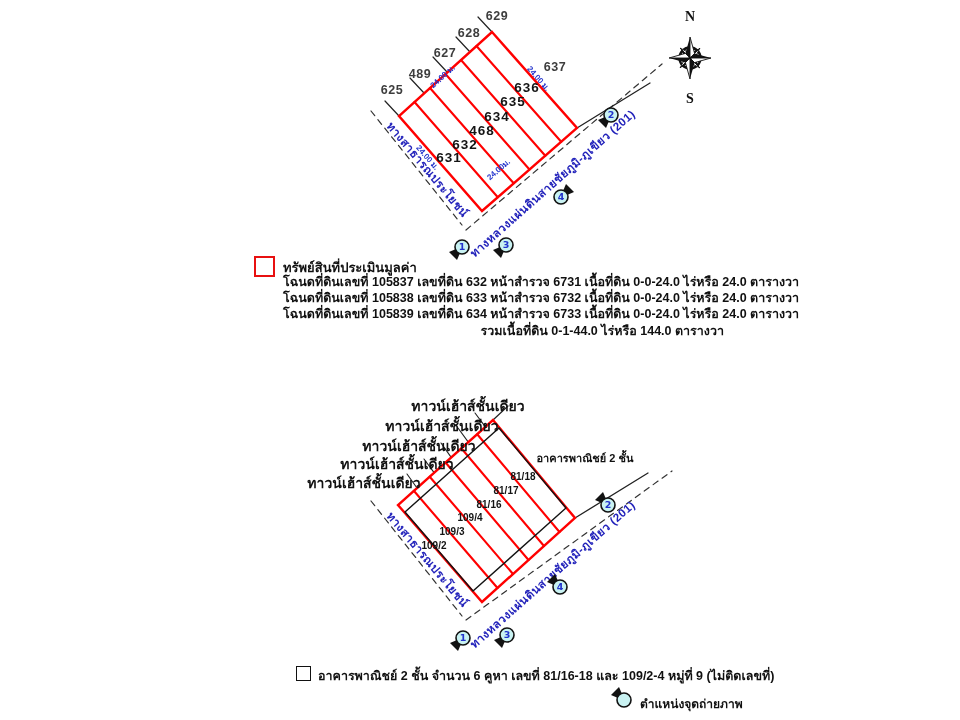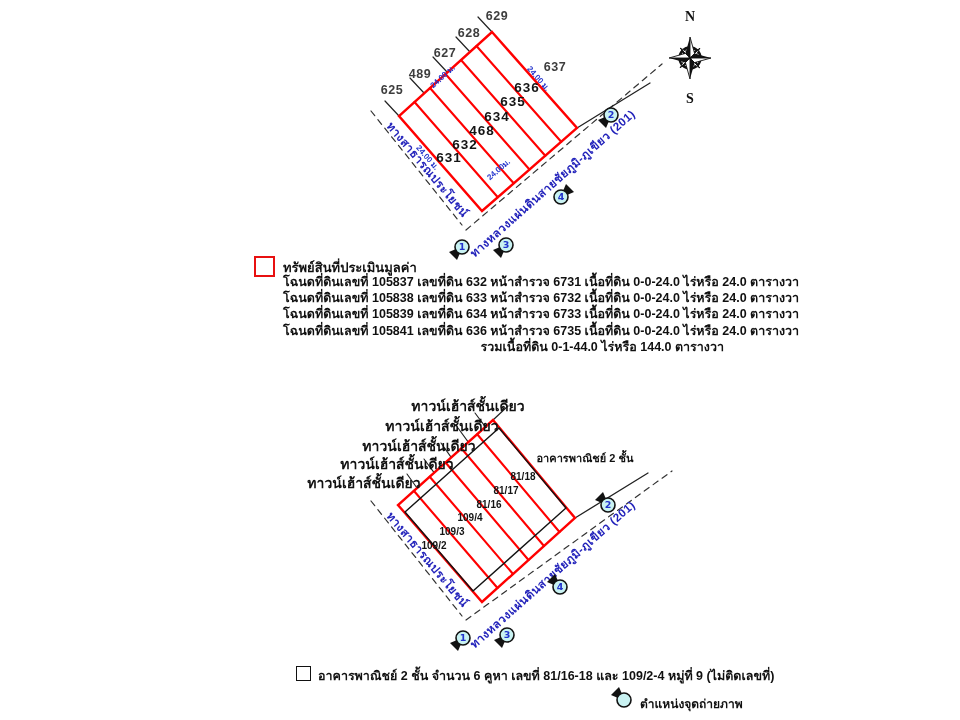--- a/index.html
+++ b/index.html
@@ -148,21 +148,20 @@
         <text y="3.4">2</text>
       </svg>
   </div>
 
   <div id="appraisal-square"></div>
   <div id="appraisal-title">ทรัพย์สินที่ประเมินมูลค่า</div>
   <div id="appraisal-lines">
     <div class="ap-line">โฉนดที่ดินเลขที่ 105837 เลขที่ดิน 632 หน้าสำรวจ 6731 เนื้อที่ดิน 0-0-24.0 ไร่หรือ   24.0 ตารางวา</div>
     <div class="ap-line">โฉนดที่ดินเลขที่ 105838 เลขที่ดิน 633 หน้าสำรวจ 6732 เนื้อที่ดิน 0-0-24.0 ไร่หรือ   24.0 ตารางวา</div>
     <div class="ap-line">โฉนดที่ดินเลขที่ 105839 เลขที่ดิน 634 หน้าสำรวจ 6733 เนื้อที่ดิน 0-0-24.0 ไร่หรือ   24.0 ตารางวา</div>
-    <div class="ap-line">โฉนดที่ดินเลขที่ 105841 เลขที่ดิน 636 หน้าสำรวจ 6735 เนื้อที่ดิน 0-0-24.0 ไร่หรือ   24.0 ตารางวา</div>
     <div class="ap-line ap-total">รวมเนื้อที่ดิน 0-1-44.0 ไร่หรือ 144.0 ตารางวา</div>
   </div>
 
   <div class="lbl th" style="left:468px;top:406px">ทาวน์เฮ้าส์ชั้นเดียว</div>
   <div class="lbl th" style="left:442px;top:426px">ทาวน์เฮ้าส์ชั้นเดียว</div>
   <div class="lbl th" style="left:419px;top:446px">ทาวน์เฮ้าส์ชั้นเดียว</div>
   <div class="lbl th" style="left:397px;top:464px">ทาวน์เฮ้าส์ชั้นเดียว</div>
   <div class="lbl th" style="left:364px;top:483px">ทาวน์เฮ้าส์ชั้นเดียว</div>
 
   <div class="lbl com" style="left:585px;top:458px">อาคารพาณิชย์ 2 ชั้น</div>

